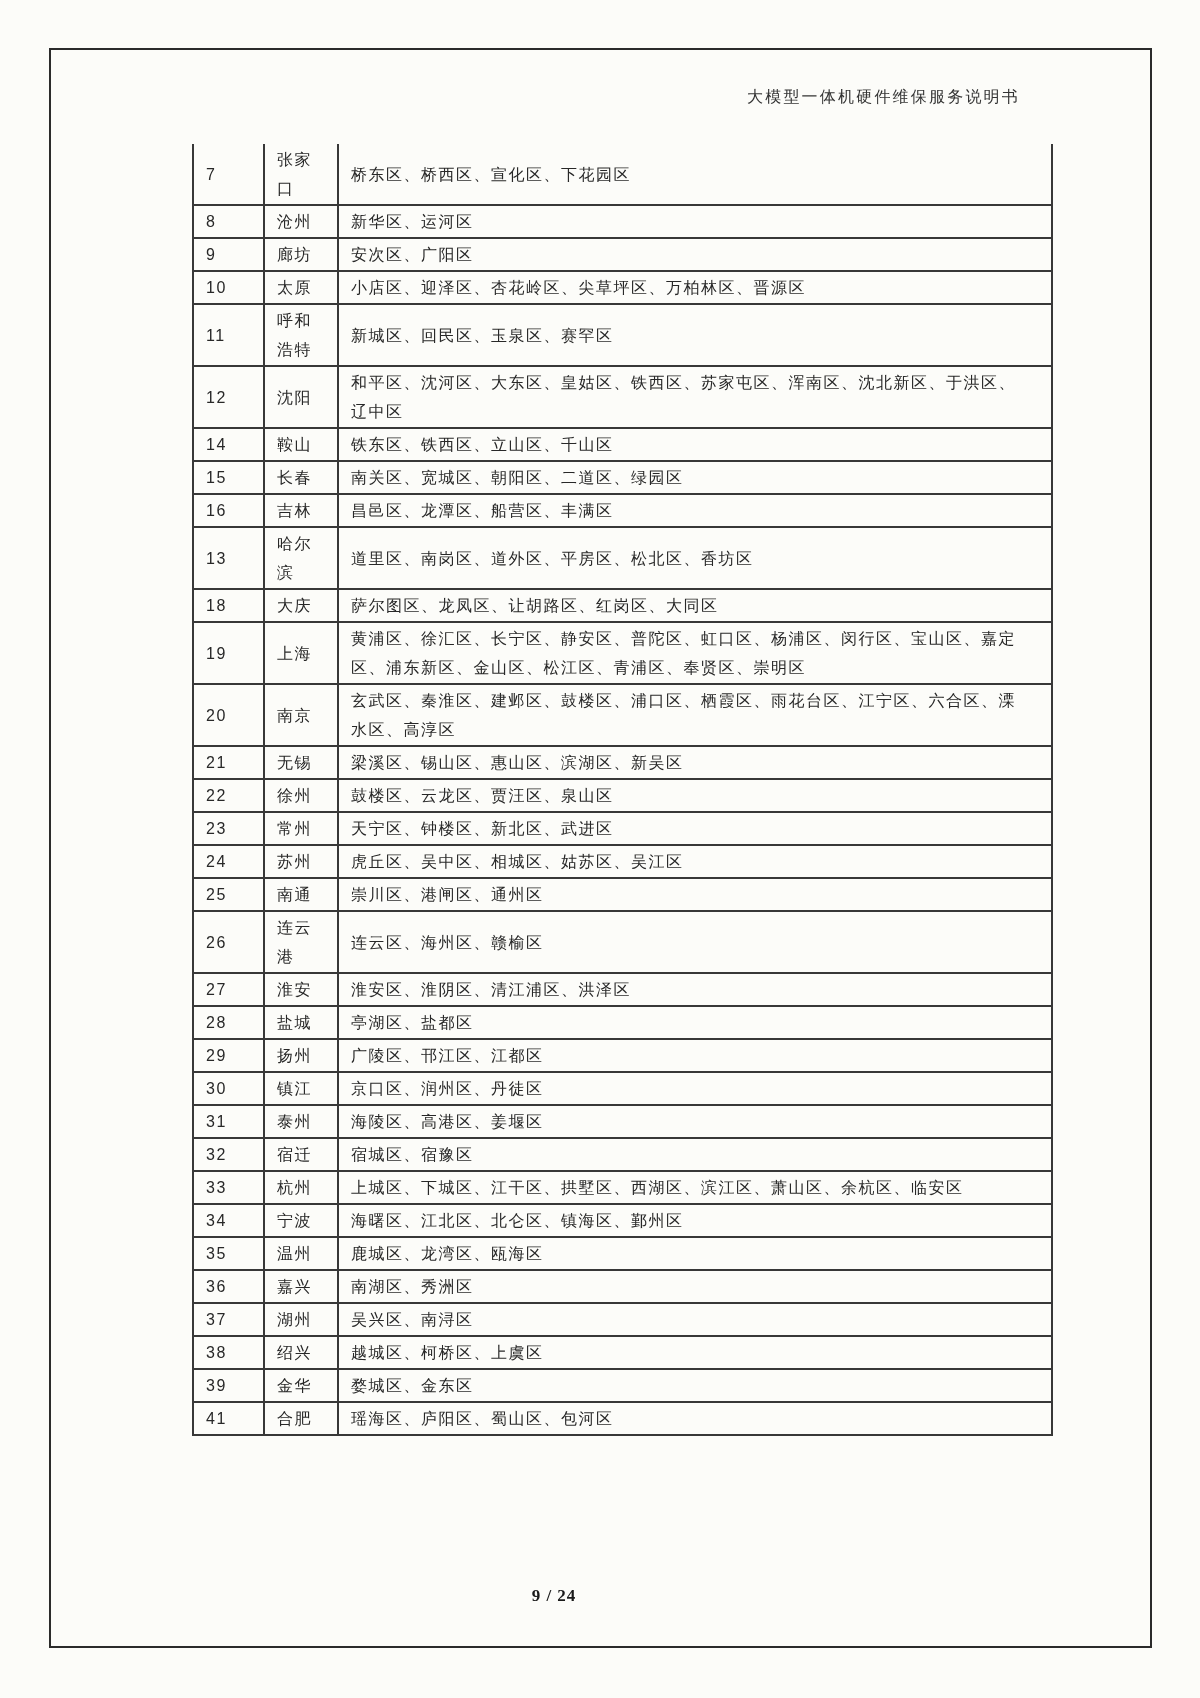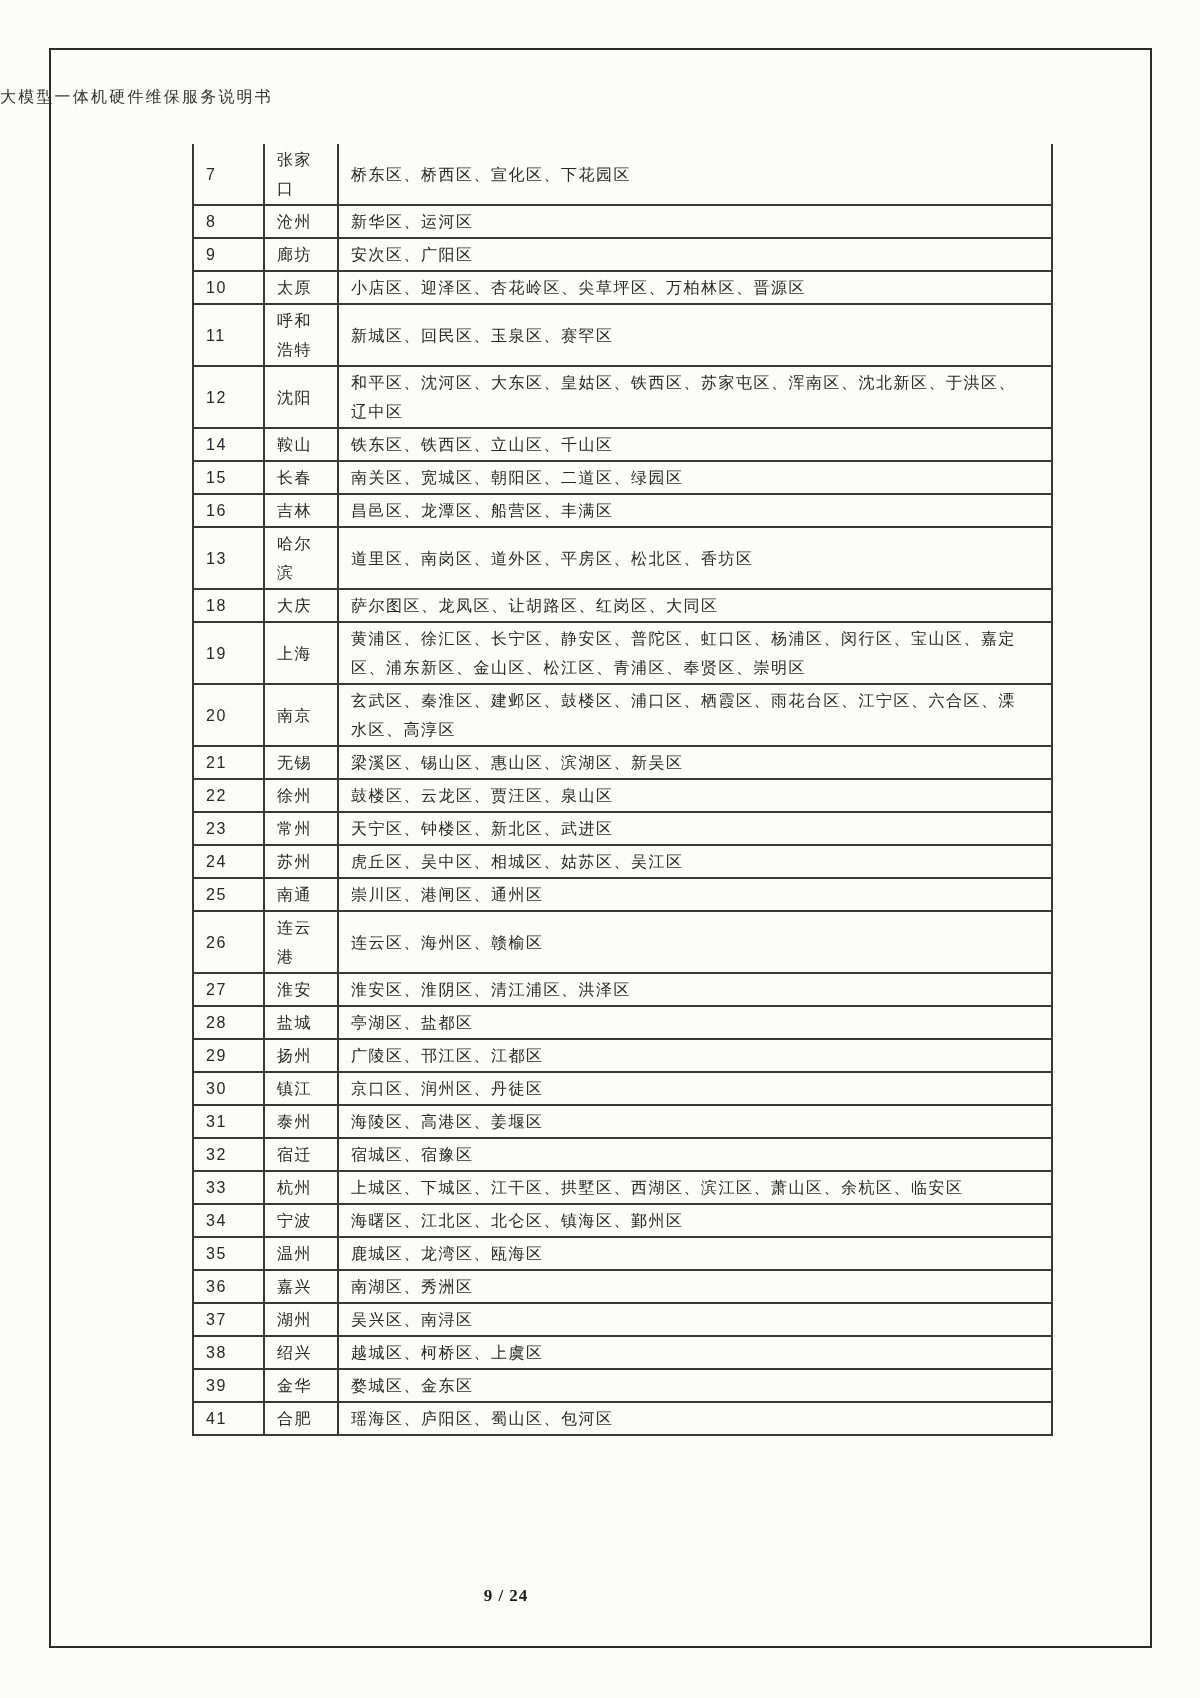--- a/index.html
+++ b/index.html
@@ -19,21 +19,21 @@
     height: 1600px;
     border: 2px solid #2b2b2b;
     box-sizing: border-box;
     background: transparent;
   }
   .header {
     position: absolute;
     top: 87px;
     left: 0;
     width: 1020px;
-    text-align: left;
+    text-align: right;
     font-family: "Liberation Serif", serif;
     font-size: 16px;
     letter-spacing: 2.2px;
     color: #333333;
   }
   table.city-table {
     position: absolute;
     left: 192px;
     top: 144px;
     width: 859px;
@@ -60,20 +60,21 @@
     position: absolute;
     top: 1586px;
     left: 0;
     width: 1012px;
     text-align: center;
     font-family: "Liberation Serif", serif;
     font-weight: bold;
     font-size: 17px;
     letter-spacing: 1px;
     color: #1a1a1a;
+    padding-left: 48px;
   }
 </style>
 </head>
 <body>
 
 <div class="page-border"></div>
 
 <div class="header">
   <span>大模型一体机硬件维保服务说明书</span>
 </div>

